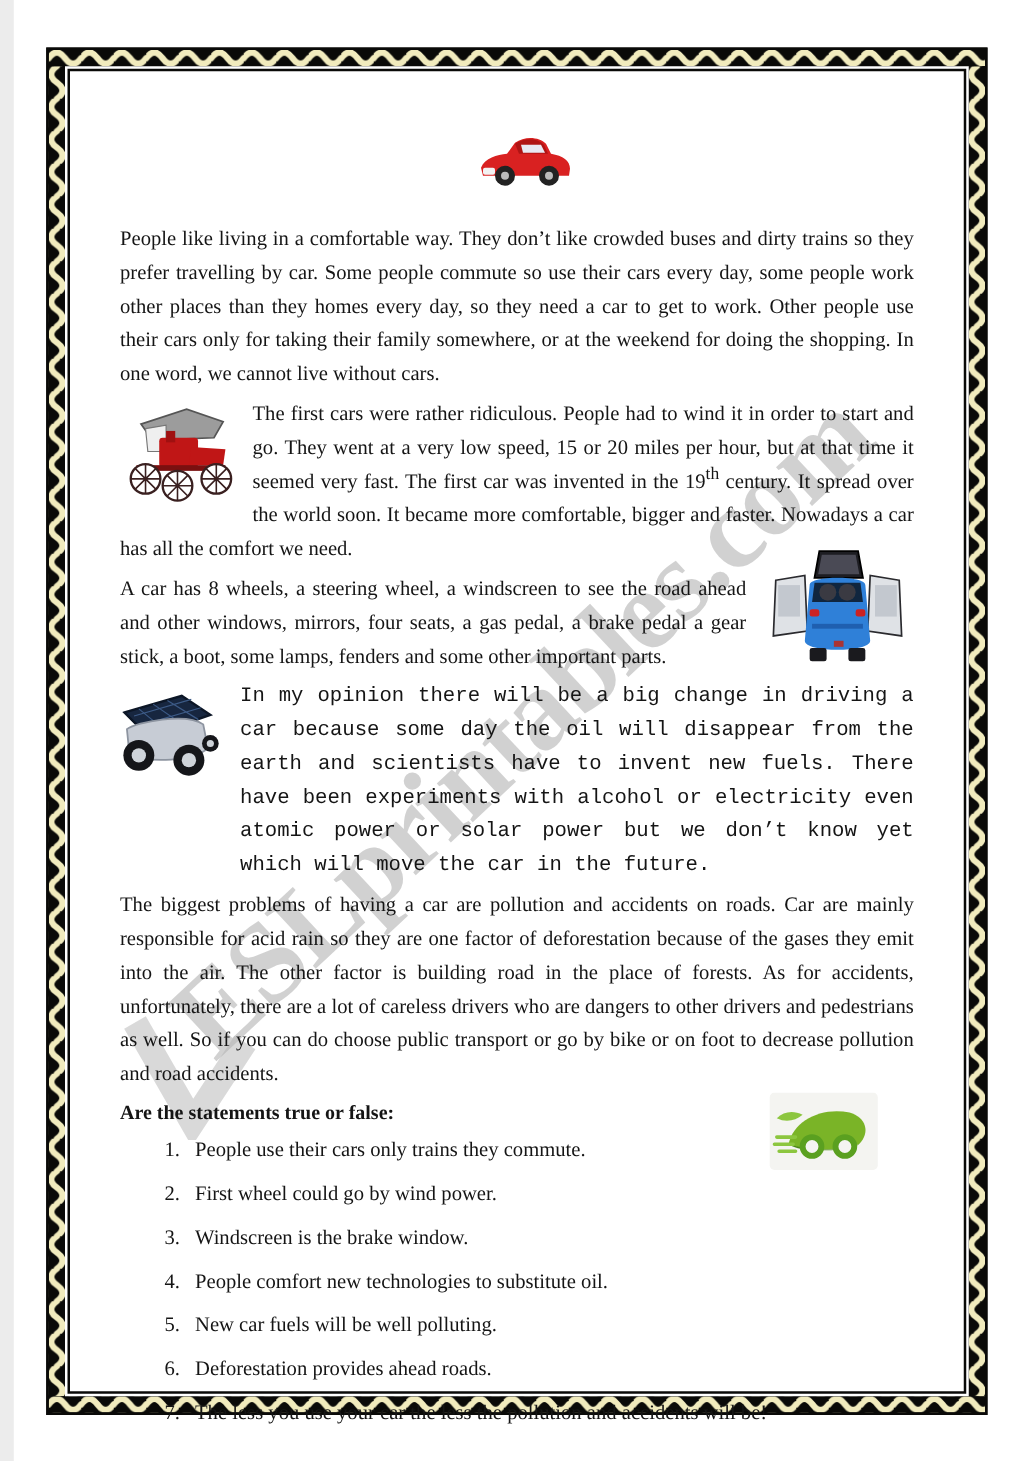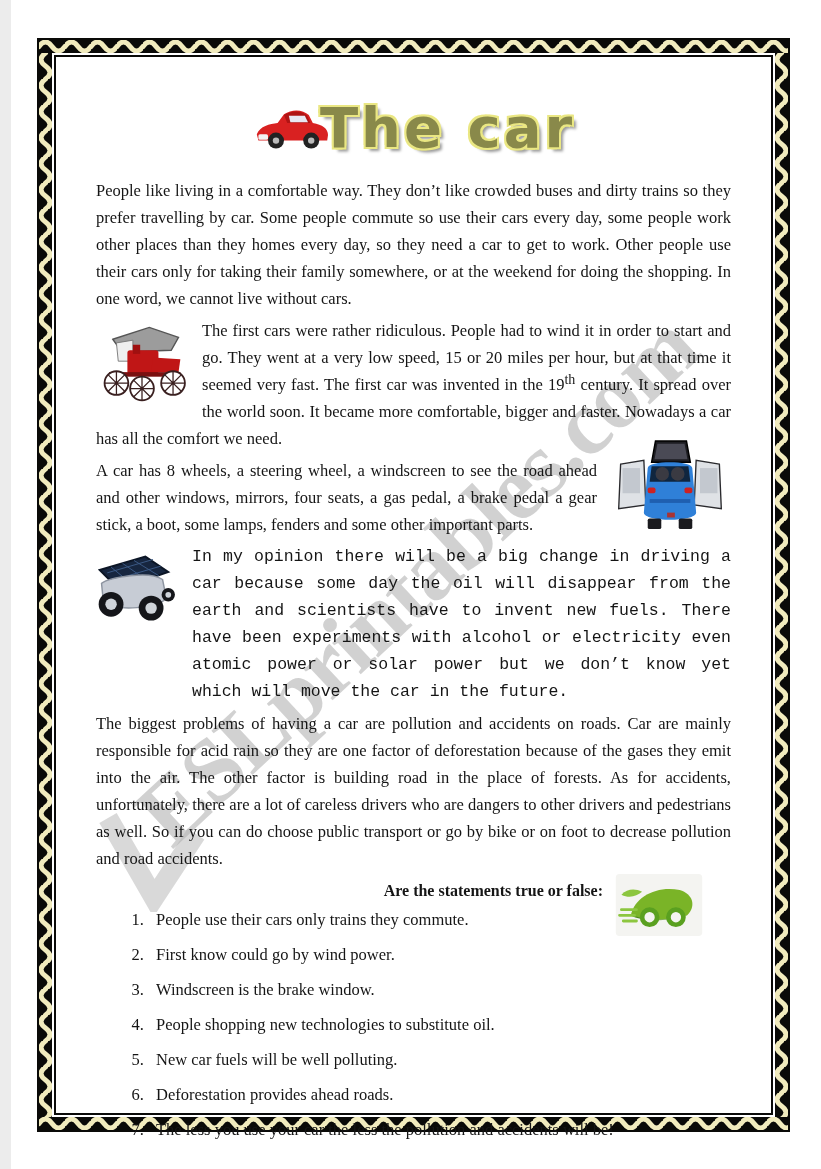--- a/index.html
+++ b/index.html
@@ -34,21 +34,21 @@
                           -2px  2px 0 #eae783, 2px  2px 0 #eae783,
                            4px  4px 3px #9a9a9a;}
   p.body{font-size:16.5px;line-height:27px;text-align:justify;margin:0 0 5px 0;}
   .p2 .oldtimer{float:left;margin:4px 14px 4px 0;}
   .p3 .bluecar{float:right;margin:-20px 0 4px 12px;}
   .p4-wrap{position:relative;min-height:112px;}
   .p4-wrap .solarcar{position:absolute;left:-6px;top:6px;}
   .p4-wrap p{margin-left:96px;font-family:Liberation Mono, monospace;}
   .questions{margin-top:10px;}
   .questions .ecocar{float:right;margin:-8px 28px 6px 12px;}
-  .q-heading{font-size:16px;font-weight:bold;margin:4px 0 6px 0;text-align:right;}
+  .q-heading{font-size:16px;font-weight:bold;margin:4px 0 6px 0;}
   ol.q-list{margin:2px 0 0 0;padding-left:52px;font-size:16.5px;line-height:27px;}
   ol.q-list li{padding-left:8px;margin-bottom:8px;}
   sup{font-size:14px;line-height:0;}
 </style>
 </head>
 <body>
 
 <div class="page">
   <div class="scan-edge"></div>
 
@@ -111,21 +111,20 @@
           <svg class="title-car" width="80" height="52" viewBox="0 0 100 62">
             <path d="M6,40 C10,30 22,27 32,26 L40,15 C50,8 64,9 71,16 L76,26 C88,28 95,33 95,41 L94,48 L8,48 Z" fill="#d92121"></path>
             <path d="M40,16 C50,10 62,10 69,17 L73,26 L44,26 Z" fill="#b01414"></path>
             <path d="M46,17 L66,17 L70,25 L48,25 Z" fill="#e8e8f2"></path>
             <rect x="8" y="40" width="12" height="7" rx="2" fill="#f2f2f2"></rect>
             <circle cx="30" cy="48" r="10" fill="#222"></circle>
               <circle cx="30" cy="48" r="4" fill="#bbb"></circle>
             <circle cx="74" cy="48" r="10" fill="#222"></circle>
               <circle cx="74" cy="48" r="4" fill="#bbb"></circle>
           </svg>
-          <span class="title-text">The car</span>
         </div>
 
         <p class="body">People like living in a comfortable way. They don’t like crowded buses and dirty trains so they prefer travelling by car. Some people commute so use their cars every day, some people work other places than they homes every day, so they need a car to get to work. Other people use their cars only for taking their family somewhere, or at the weekend for doing the shopping. In one word, we cannot live without cars.</p>
 
         <div class="p2">
           <svg class="oldtimer" width="92" height="84" viewBox="0 0 100 92">
             <polygon points="18,20 58,7 90,18 82,32 28,34" fill="#9c9c9c" stroke="#555" stroke-width="1.5"></polygon>
             <polygon points="22,24 40,21 40,44 24,44" fill="#efefef" stroke="#777" stroke-width="1"></polygon>
             <rect x="34" y="32" width="34" height="26" rx="3" fill="#c01616"></rect>
             <path d="M62,40 L92,42 L90,56 L60,56 Z" fill="#c01616"></path>
@@ -196,23 +195,23 @@
             <path d="M6,22 C12,16 20,15 28,19 C22,24 14,26 6,22 Z" fill="#8cc63f"></path>
             <circle cx="36" cy="46" r="8" fill="#f4f4f1" stroke="#5aa020" stroke-width="5"></circle>
             <circle cx="64" cy="46" r="8" fill="#f4f4f1" stroke="#5aa020" stroke-width="5"></circle>
             <g stroke="#8cc63f" stroke-width="3" stroke-linecap="round">
               <path d="M6,38 H22 M4,44 H20 M8,50 H22"></path>
             </g>
           </svg>
           <div class="q-heading">Are the statements true or false:</div>
           <ol class="q-list">
             <li>People use their cars only trains they commute.</li>
-            <li>First know could go by wind power.</li>
+            <li>First wheel could go by wind power.</li>
             <li>Windscreen is the brake window.</li>
-            <li>People shopping new technologies to substitute oil.</li>
+            <li>People comfort new technologies to substitute oil.</li>
             <li>New car fuels will be well polluting.</li>
             <li>Deforestation provides ahead roads.</li>
             <li>The less you use your car the less the pollution and accidents will be!</li>
           </ol>
         </div>
 
       </div>
     </div>
   </div>
 </div>

